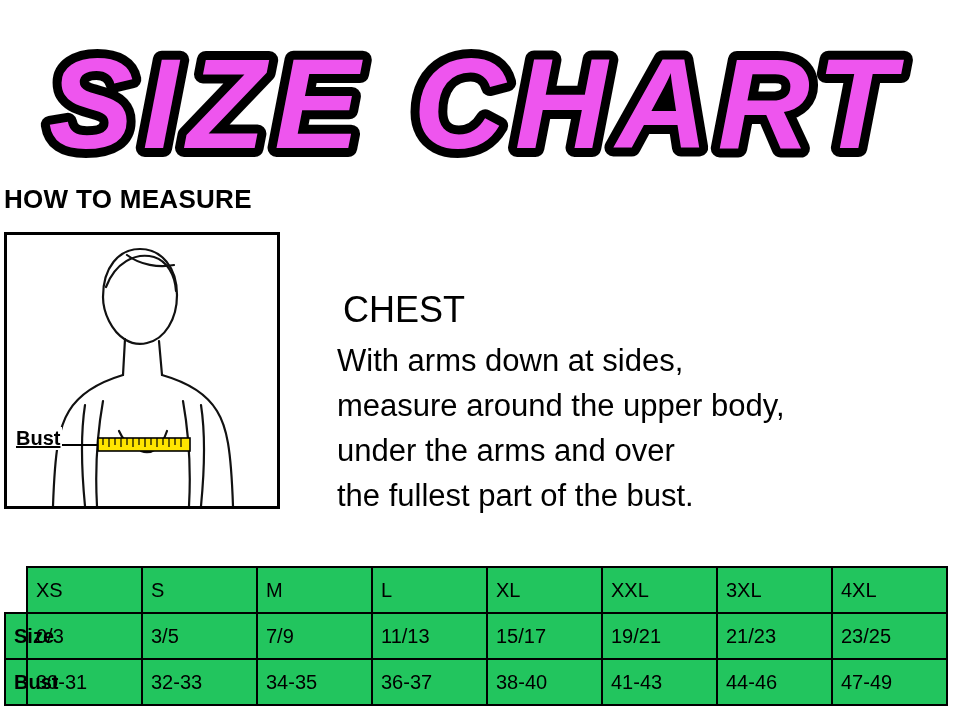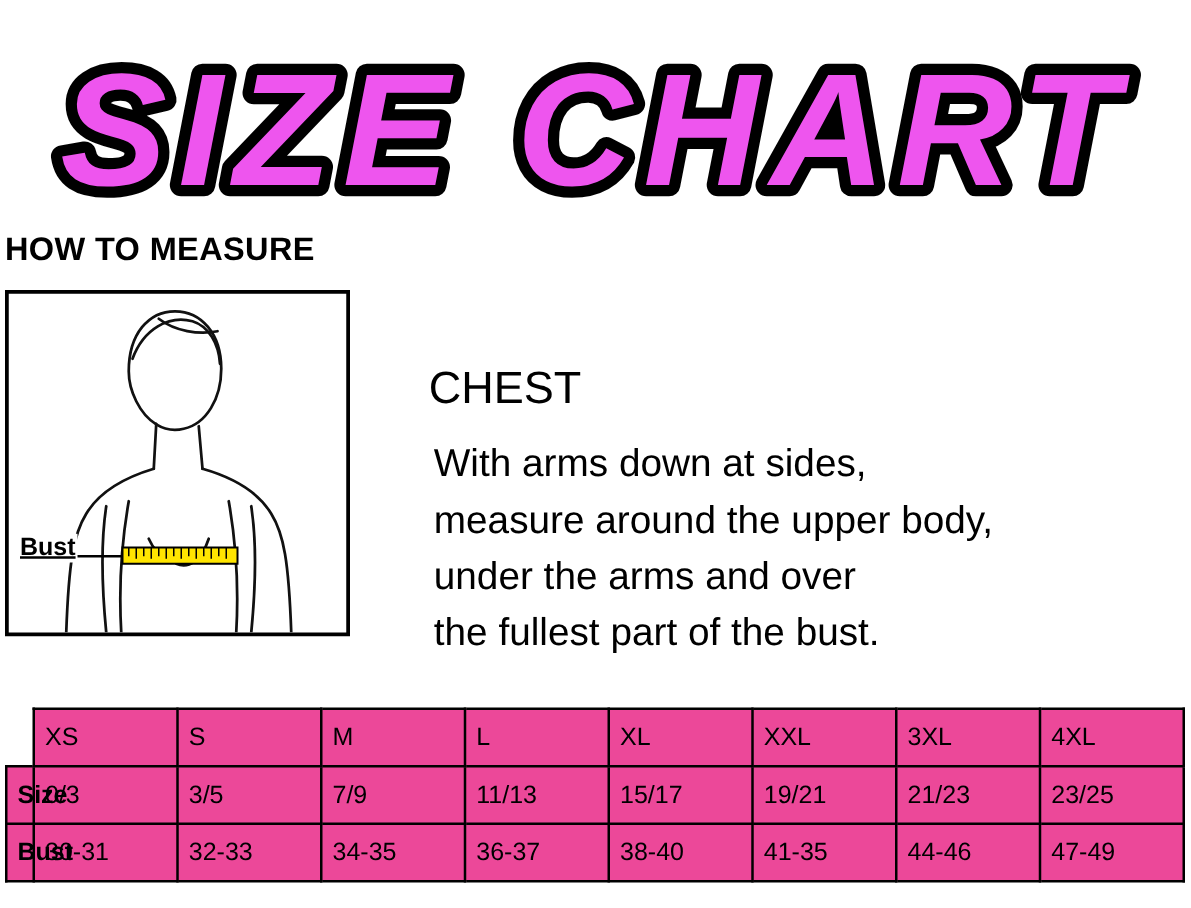--- a/index.html
+++ b/index.html
@@ -75,21 +75,21 @@
     line-height: 44px;
     font-family: "Liberation Sans", sans-serif;
     font-weight: normal;
     margin: 0 0 2px 12px;
   }
   .chest-desc {
     font-size: 31px;
     line-height: 45px;
     font-family: "Liberation Sans", sans-serif;
     font-weight: normal;
-    margin: 16px;
+    margin: 6px;
     white-space: pre-line;
   }
 
   
   .size-table {
     position: absolute;
     left: 4px;
     top: 566px;
     width: 944px;
     border-collapse: collapse;
@@ -97,21 +97,21 @@
   }
   .size-table td, .size-table th {
     border: 2px solid #000;
     height: 44px;
     font-size: 20px;
     font-weight: normal;
     text-align: left;
     padding: 0 0 0 8px;
     font-family: "Liberation Sans", sans-serif;
     vertical-align: middle;
-    background: #ec4899;
+    background: #22c55e;
   }
   .size-table .rowhead {
     font-weight: bold;
     width: 104px;
   }
   .size-table .corner {
     border: none;
     background: transparent;
   }
   .size-table thead th {
@@ -216,18 +216,18 @@
       <td>21/23</td>
       <td>23/25</td>
     </tr>
     <tr>
       <td class="rowhead">Bust</td>
       <td>30-31</td>
       <td>32-33</td>
       <td>34-35</td>
       <td>36-37</td>
       <td>38-40</td>
-      <td>41-35</td>
+      <td>41-43</td>
       <td>44-46</td>
       <td>47-49</td>
     </tr>
   </tbody>
 </table>
 
 </body></html>

